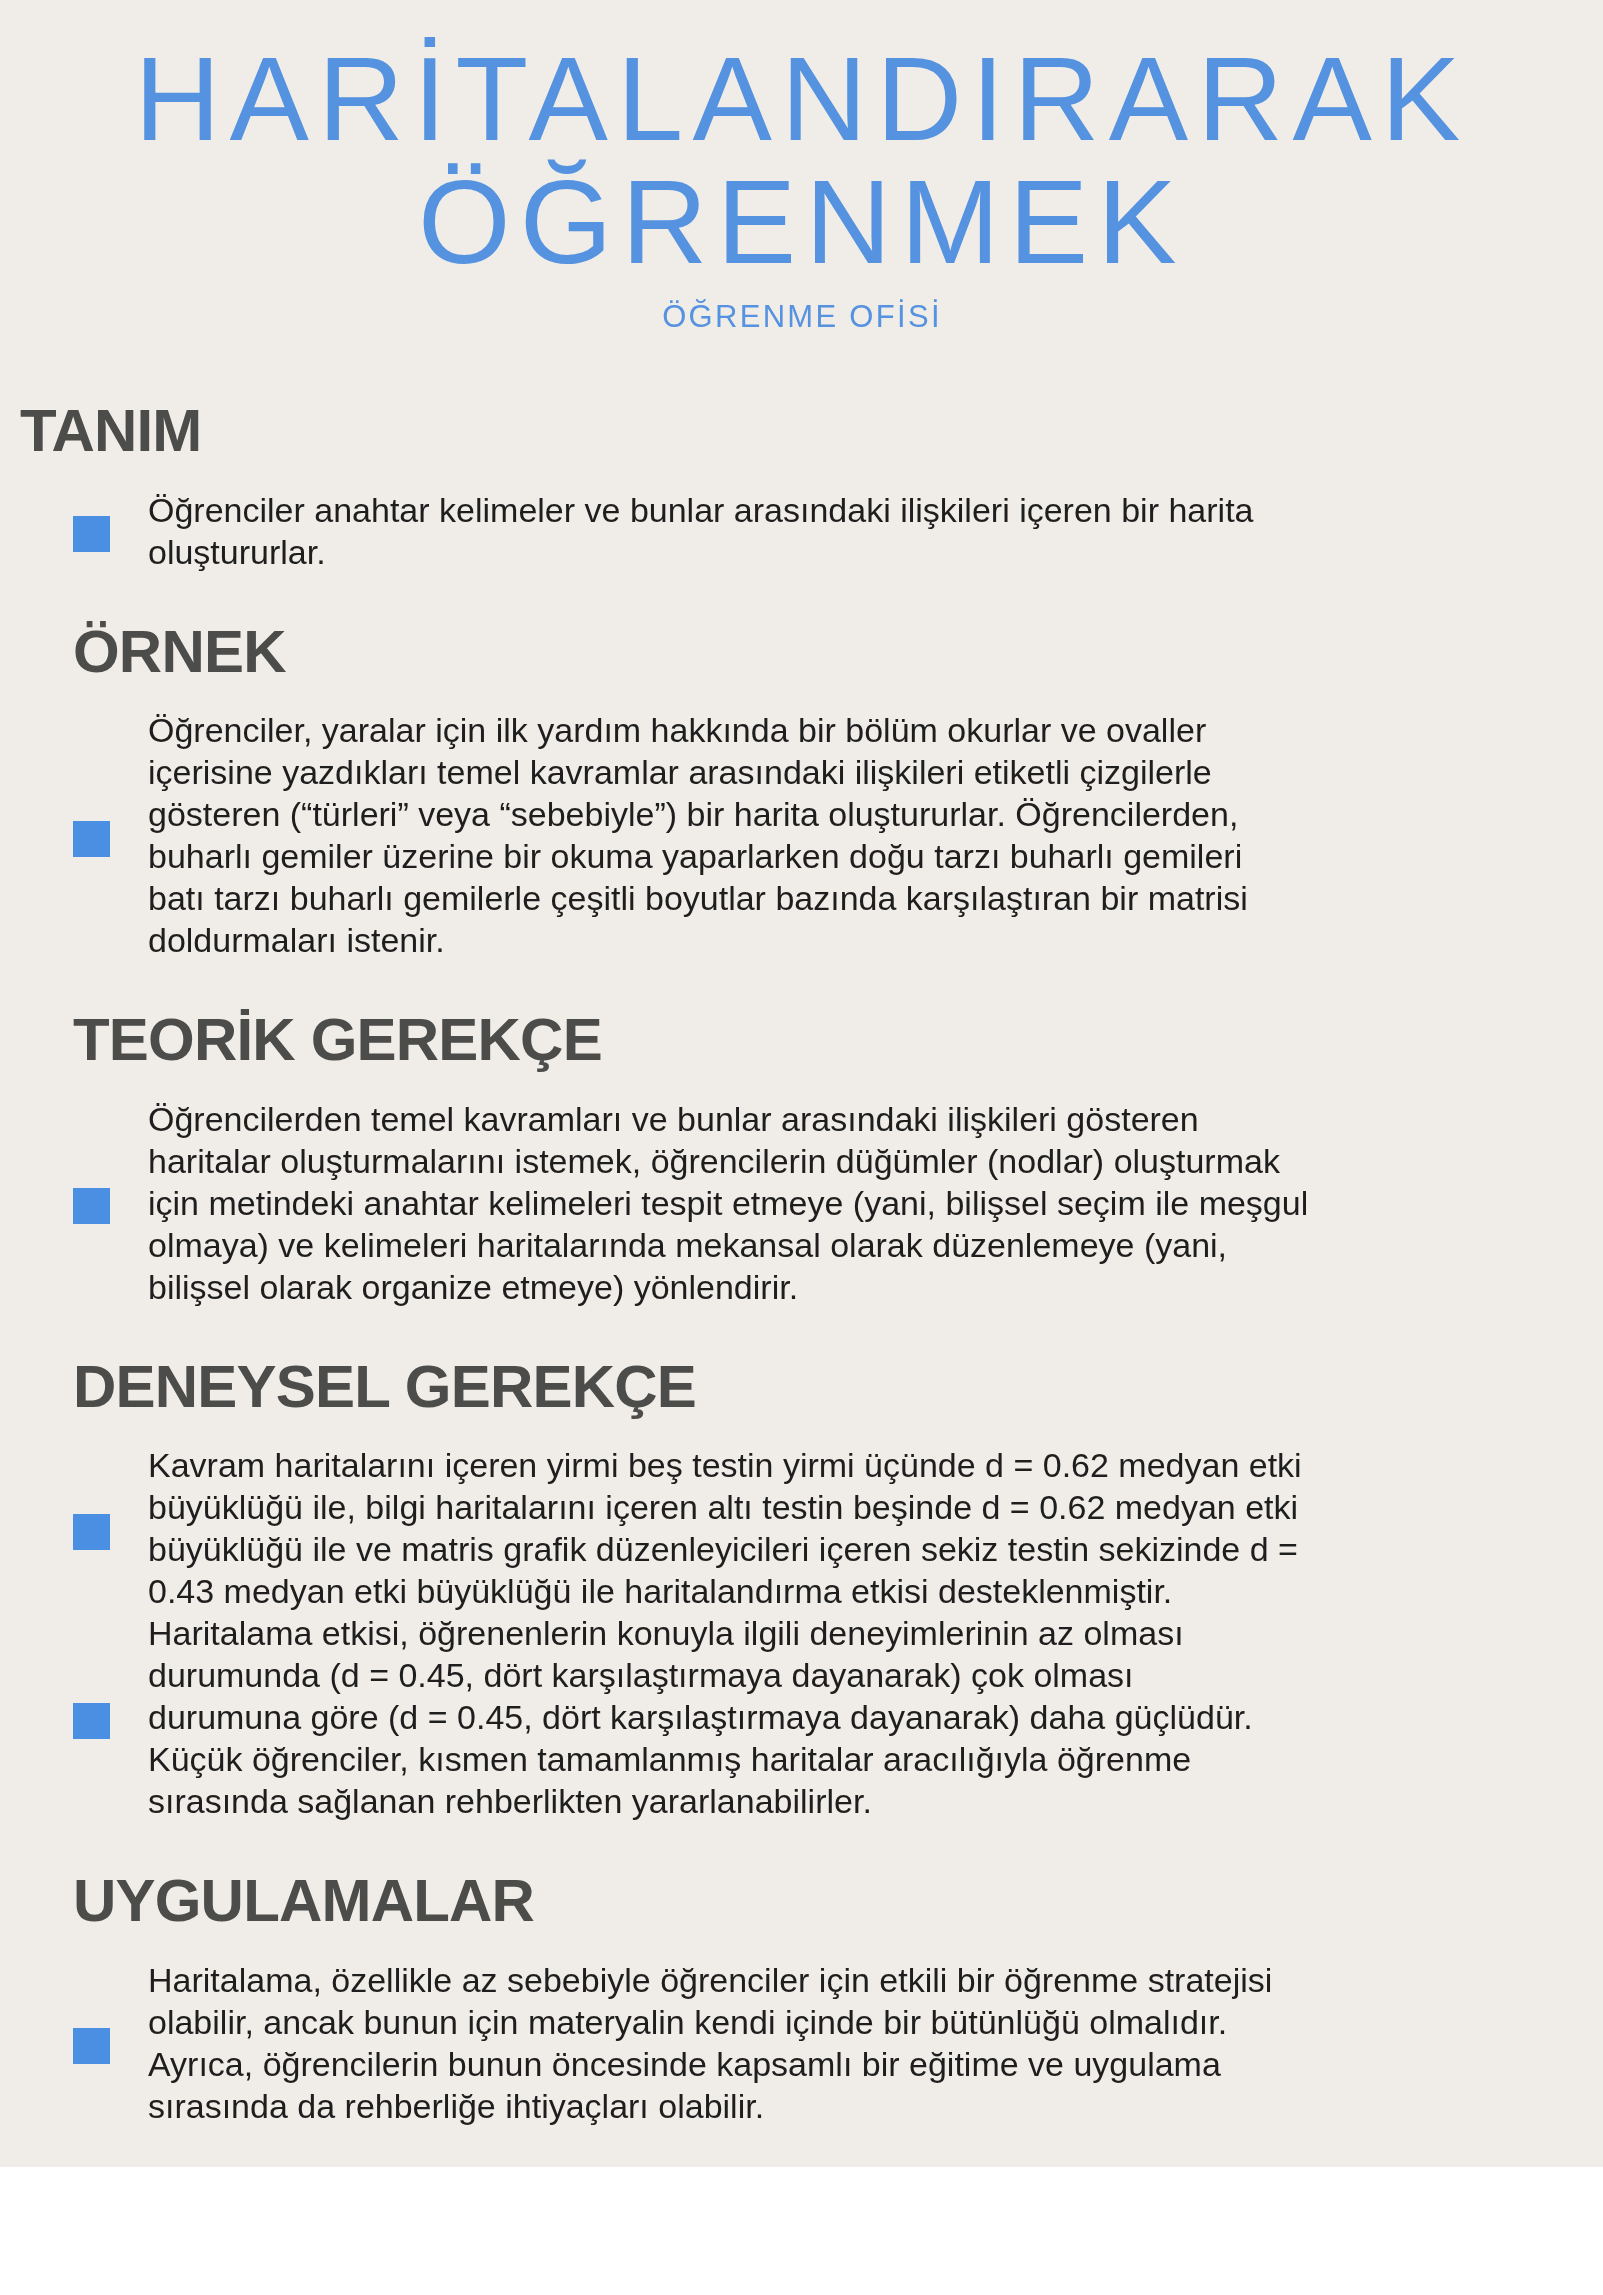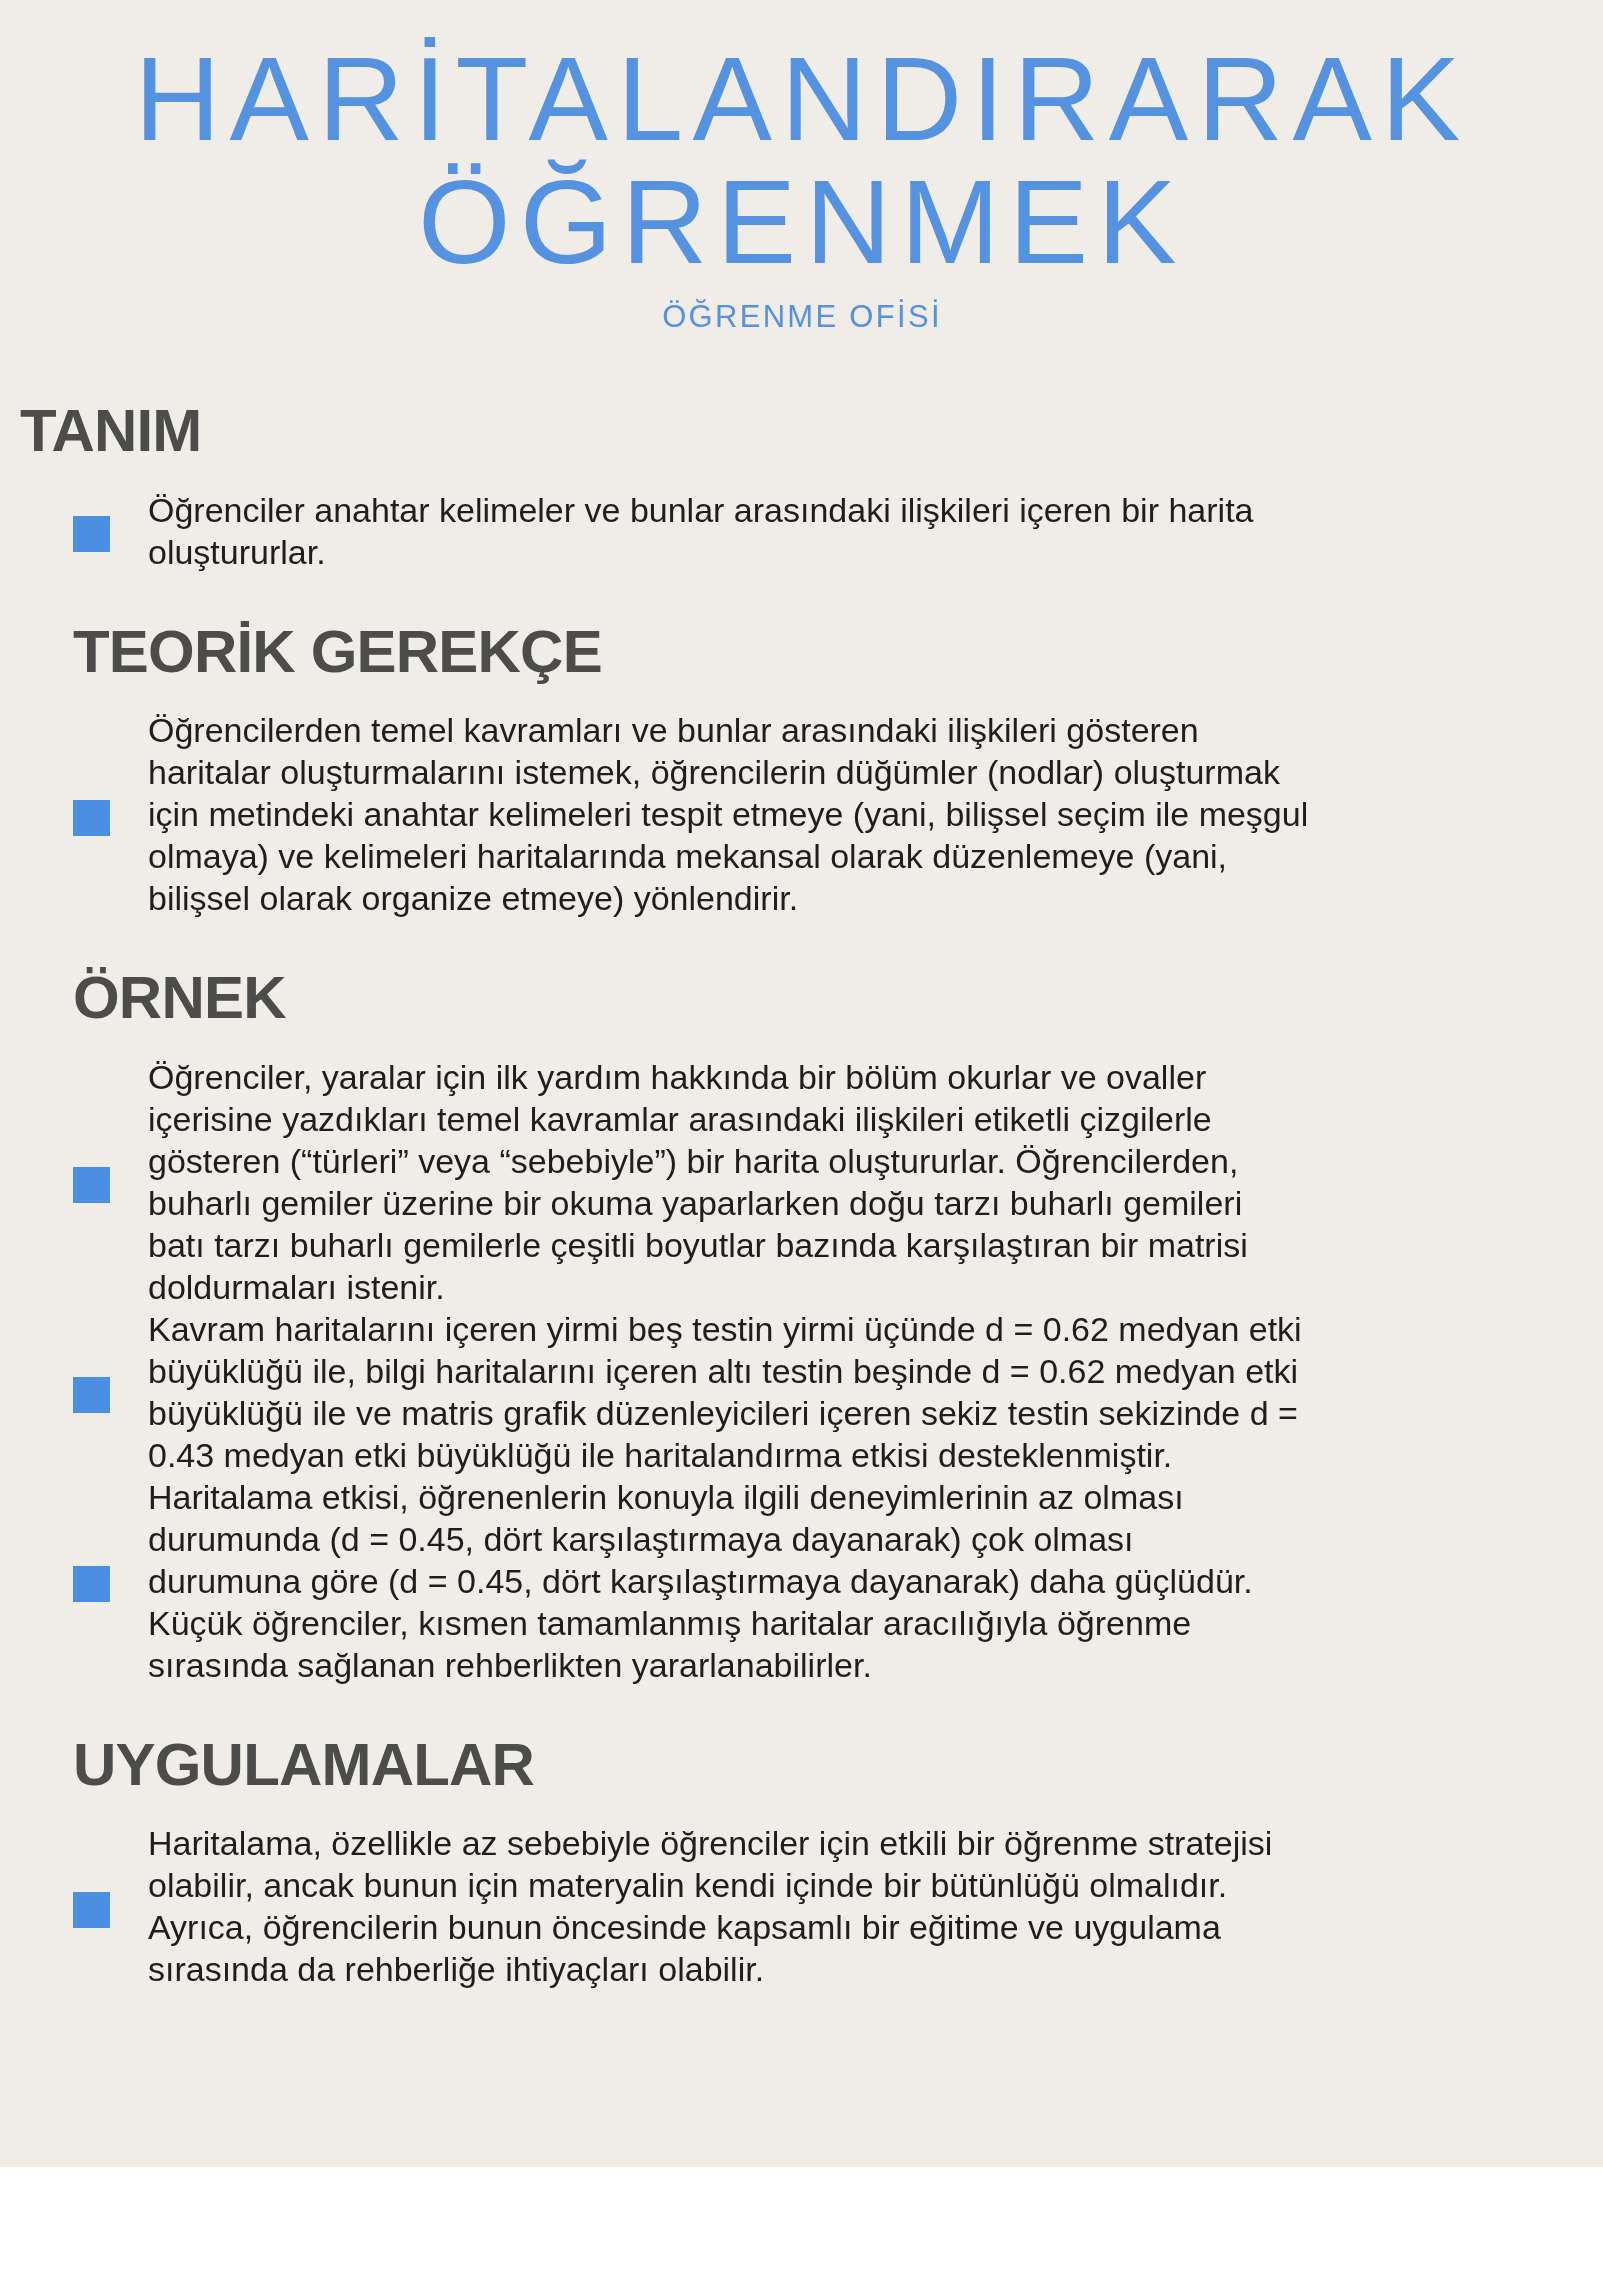--- a/index.html
+++ b/index.html
@@ -71,45 +71,46 @@
   <div class="section">
     <h2 class="section-heading first">TANIM</h2>
     <div class="bullet-row">
       <div class="bullet-square"></div>
       <p class="body-text">Öğrenciler anahtar kelimeler ve bunlar arasındaki ilişkileri içeren bir harita
 oluştururlar.</p>
     </div>
   </div>
 
   <div class="section">
-    <h2 class="section-heading">TEORİK GEREKÇE</h2>
-    <div class="bullet-row">
-      <div class="bullet-square"></div>
-      <p class="body-text">Öğrencilerden temel kavramları ve bunlar arasındaki ilişkileri gösteren
-haritalar oluşturmalarını istemek, öğrencilerin düğümler (nodlar) oluşturmak
-için metindeki anahtar kelimeleri tespit etmeye (yani, bilişsel seçim ile meşgul
-olmaya) ve kelimeleri haritalarında mekansal olarak düzenlemeye (yani,
-bilişsel olarak organize etmeye) yönlendirir.</p>
-    </div>
-  </div>
-
-  <div class="section">
     <h2 class="section-heading">ÖRNEK</h2>
     <div class="bullet-row">
       <div class="bullet-square"></div>
       <p class="body-text">Öğrenciler, yaralar için ilk yardım hakkında bir bölüm okurlar ve ovaller
 içerisine yazdıkları temel kavramlar arasındaki ilişkileri etiketli çizgilerle
 gösteren (“türleri” veya “sebebiyle”) bir harita oluştururlar. Öğrencilerden,
 buharlı gemiler üzerine bir okuma yaparlarken doğu tarzı buharlı gemileri
 batı tarzı buharlı gemilerle çeşitli boyutlar bazında karşılaştıran bir matrisi
 doldurmaları istenir.</p>
     </div>
   </div>
 
   <div class="section">
+    <h2 class="section-heading">TEORİK GEREKÇE</h2>
+    <div class="bullet-row">
+      <div class="bullet-square"></div>
+      <p class="body-text">Öğrencilerden temel kavramları ve bunlar arasındaki ilişkileri gösteren
+haritalar oluşturmalarını istemek, öğrencilerin düğümler (nodlar) oluşturmak
+için metindeki anahtar kelimeleri tespit etmeye (yani, bilişsel seçim ile meşgul
+olmaya) ve kelimeleri haritalarında mekansal olarak düzenlemeye (yani,
+bilişsel olarak organize etmeye) yönlendirir.</p>
+    </div>
+  </div>
+
+  <div class="section">
+    <h2 class="section-heading">DENEYSEL GEREKÇE</h2>
     <div class="bullet-row">
       <div class="bullet-square"></div>
       <p class="body-text">Kavram haritalarını içeren yirmi beş testin yirmi üçünde d = 0.62 medyan etki
 büyüklüğü ile, bilgi haritalarını içeren altı testin beşinde d = 0.62 medyan etki
 büyüklüğü ile ve matris grafik düzenleyicileri içeren sekiz testin sekizinde d =
 0.43 medyan etki büyüklüğü ile haritalandırma etkisi desteklenmiştir.</p>
     </div>
   </div>
 
   <div class="section">

